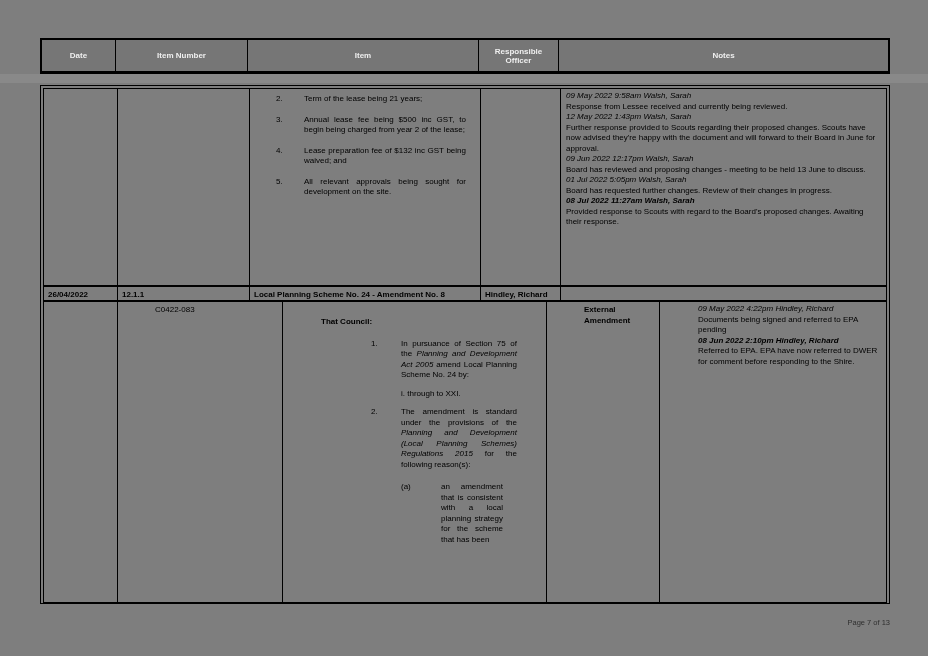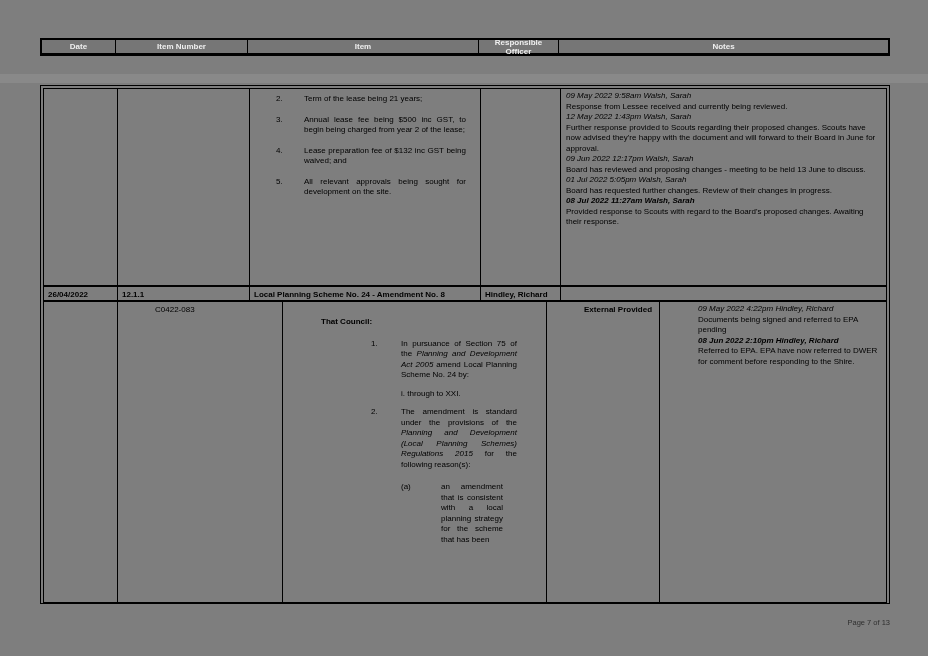--- a/index.html
+++ b/index.html
@@ -6,21 +6,21 @@
   body{
     width:928px;height:656px;overflow:hidden;
     background:#7e7e7e;
     font-family:"Liberation Sans", sans-serif;
     color:#000;
     position:relative;
   }
   .band{position:absolute;left:0;top:74px;width:928px;height:9px;background:#898989;}
   
   .hdr-tbl{
-    position:absolute;left:40px;top:38px;width:850px;height:18px;
+    position:absolute;left:40px;top:38px;width:850px;height:36px;
     display:flex;box-sizing:border-box;
     border:2px solid #000;border-bottom:3px solid #000;
     background:#767676;
   }
   .hcell{
     box-sizing:border-box;border-right:1px solid #000;
     display:flex;align-items:center;justify-content:center;text-align:center;
     color:#efefef;font-size:8px;line-height:9px;font-weight:bold;
     padding:2px;
   }
@@ -161,21 +161,21 @@
       <div class="r3-sub1">i. through to XXI.</div>
       <div class="r3-point">
         <span class="r3-pnum">2.</span>
         <span class="r3-ptext"><span>The amendment is standard under the provisions of the </span><em>Planning and Development (Local Planning Schemes) Regulations 2015</em><span> for the following reason(s):</span></span>
       </div>
       <div class="r3-sub2">
         <span class="r3-snum">(a)</span>
         <span class="r3-stext">an amendment that is consistent with a local planning strategy for the scheme that has been</span>
       </div>
     </div>
-    <div class="bcell w-resp bold">External Provided</div>
+    <div class="bcell w-resp bold">External Amendment</div>
     <div class="bcell w-notes c-notes">
       <div class="note">
         <div class="ts">09 May 2022 4:22pm Hindley, Richard</div>
         <div class="nt">Documents being signed and referred to EPA pending</div>
       </div>
       <div class="note">
         <div class="ts bold">08 Jun 2022 2:10pm Hindley, Richard</div>
         <div class="nt">Referred to EPA. EPA have now referred to DWER for comment before responding to the Shire.</div>
       </div>
     </div>

